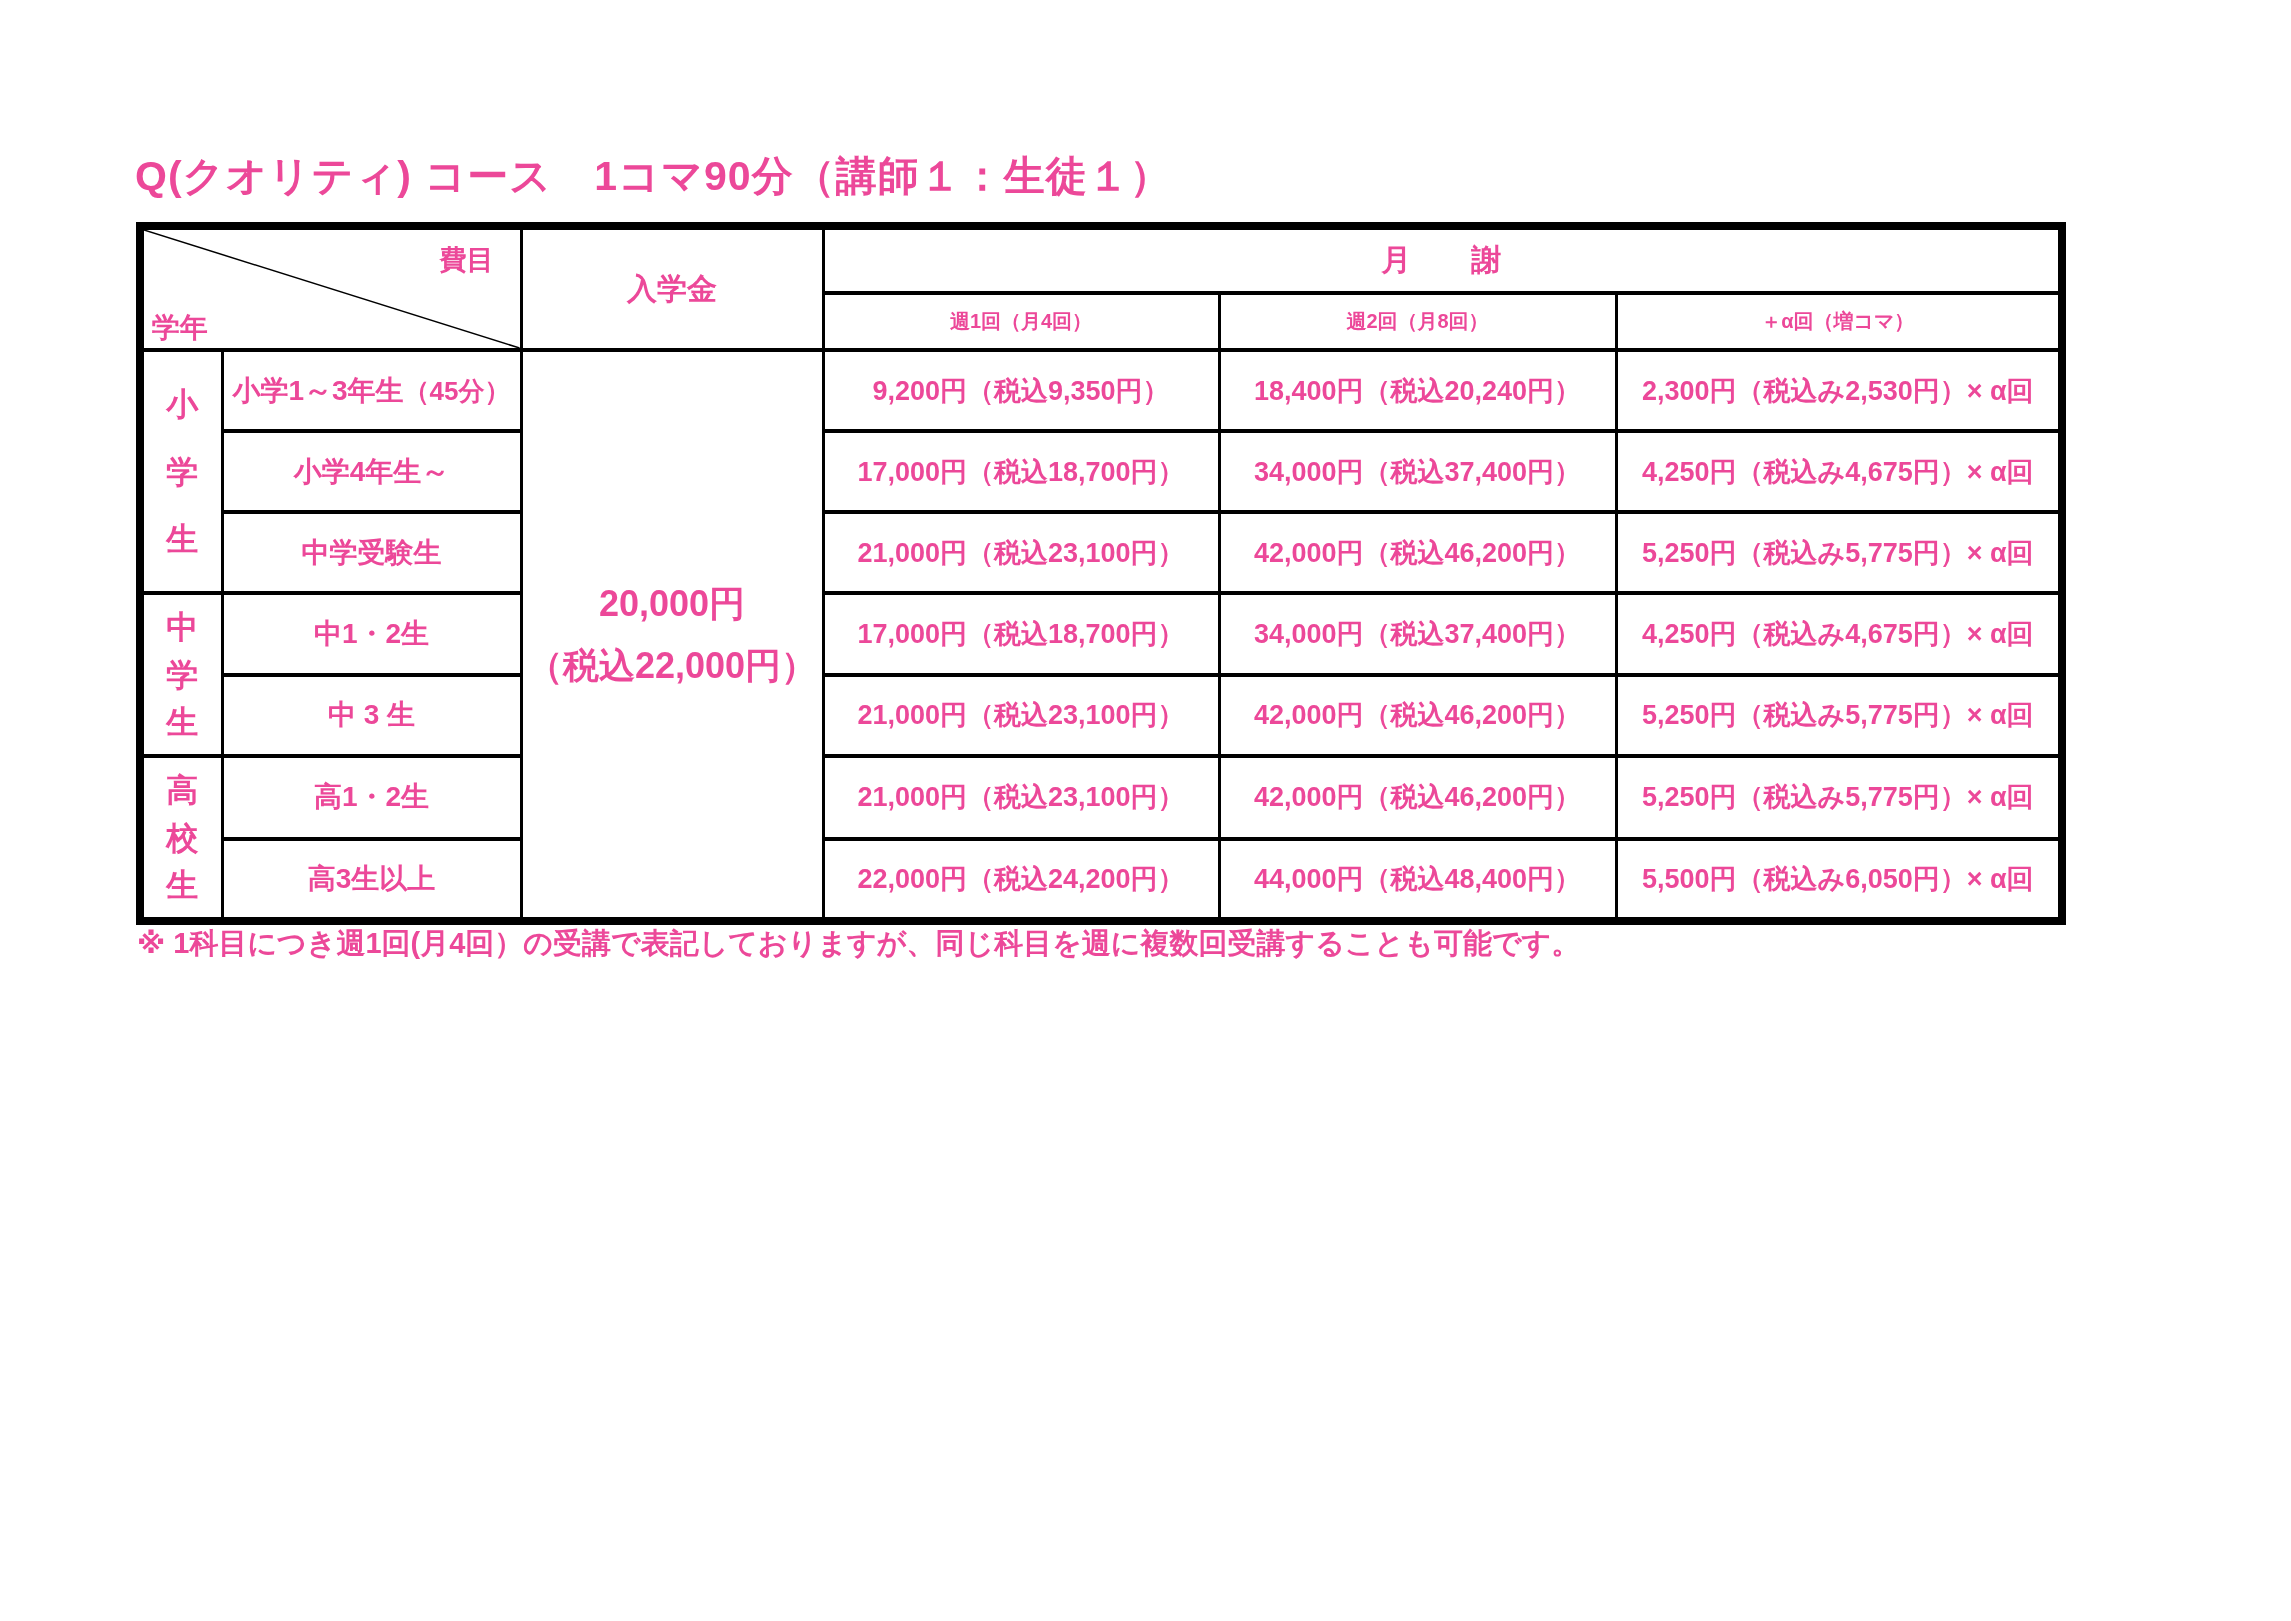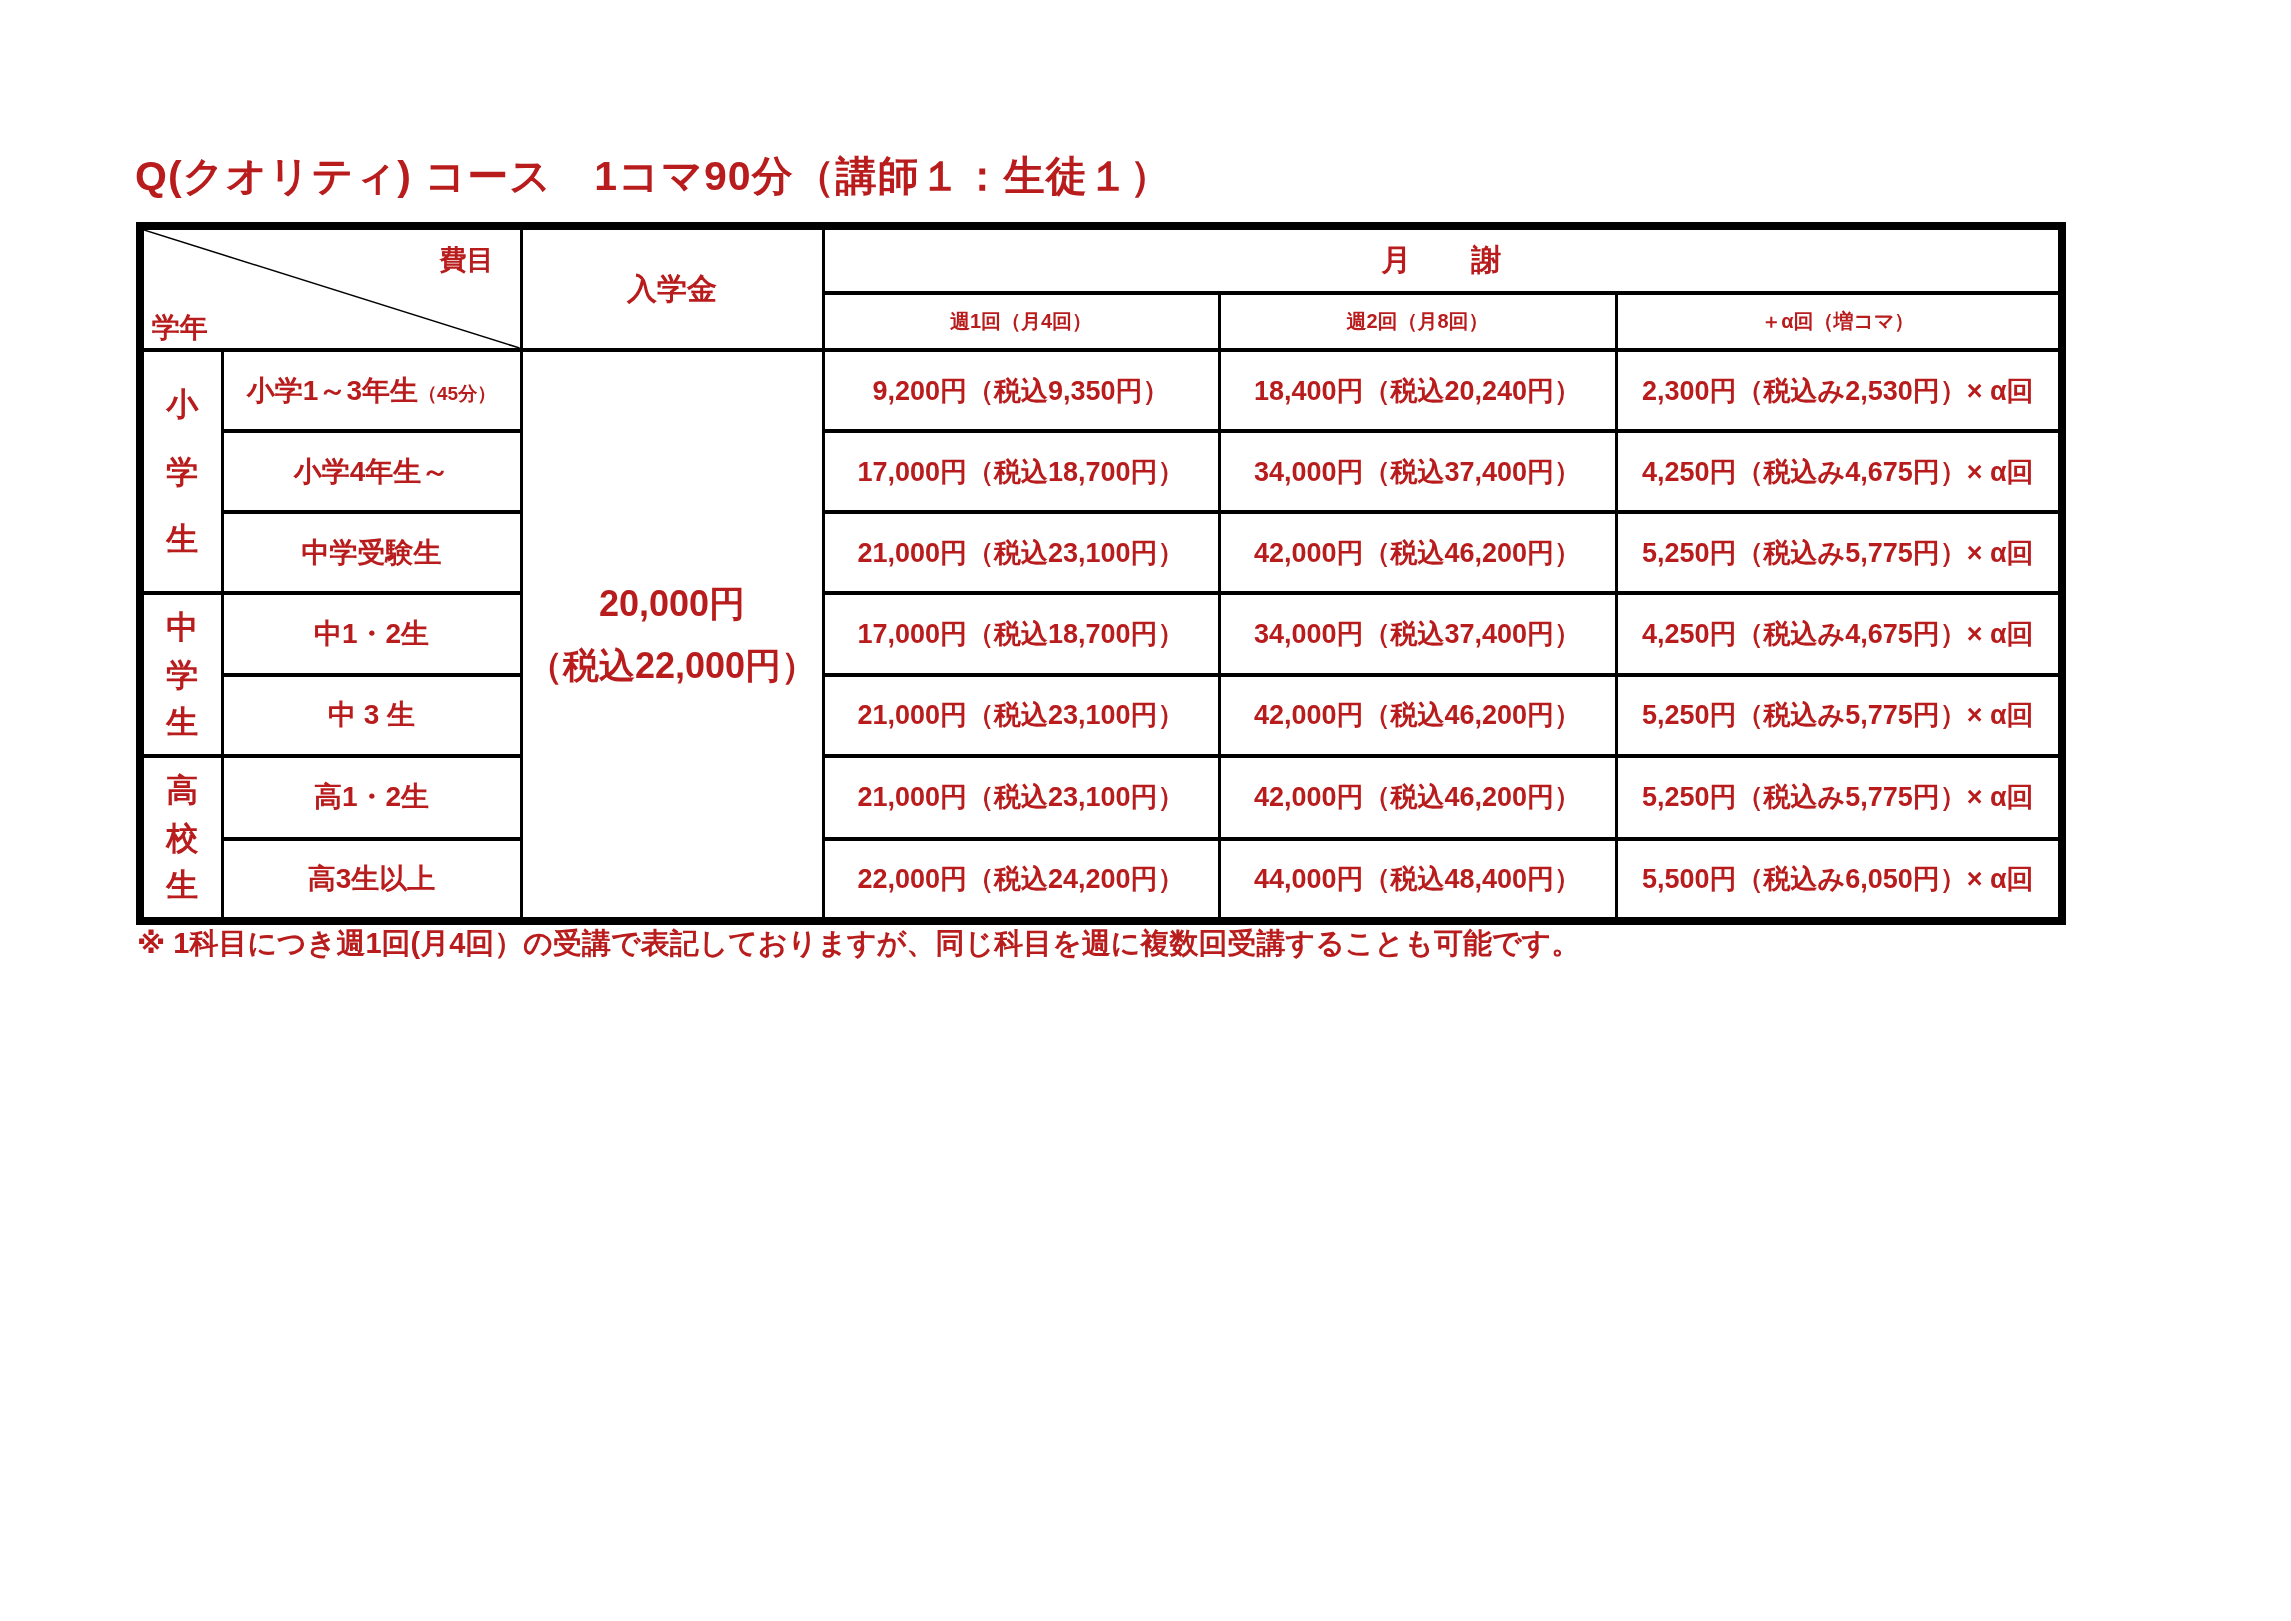--- a/index.html
+++ b/index.html
@@ -5,21 +5,21 @@
   html, body {
     margin: 0;
     padding: 0;
     background: #ffffff;
   }
   .page {
     position: relative;
     width: 2292px;
     height: 1621px;
     background: #ffffff;
-    color: #b91c1c;
+    color: #ec4899;
     font-family: "Liberation Sans", "DejaVu Sans", sans-serif;
     font-weight: 700;
   }
   .title {
     position: absolute;
     left: 135px;
     top: 149px;
     font-size: 41px;
     letter-spacing: 1px;
     white-space: nowrap;
@@ -71,21 +71,21 @@
     display: flex;
     flex-direction: column;
     justify-content: space-evenly;
     align-items: center;
     font-size: 32px;
     line-height: 1;
   }
   .vg3 { height: 239px; }
   .vg2 { height: 159px; }
   .gradecell { font-size: 28px; white-space: nowrap; }
-  .gnote { font-size: 19px; }
+  .gnote { font-size: 26px; }
   .entryfee { font-size: 36px; line-height: 1.7; }
   .price { font-size: 27px; white-space: nowrap; }
   .note {
     position: absolute;
     left: 137px;
     font-size: 29px;
     white-space: nowrap;
   }
   .note1 { top: 924px; }
   .note2 { top: 993px; }

